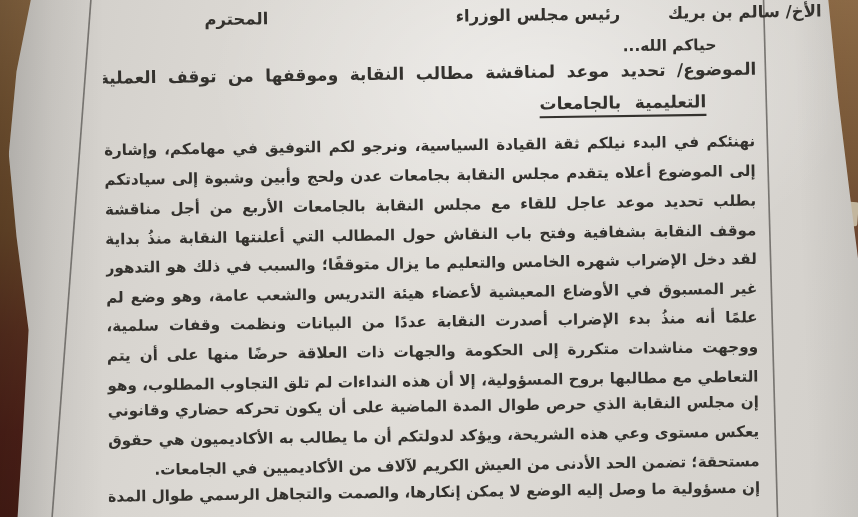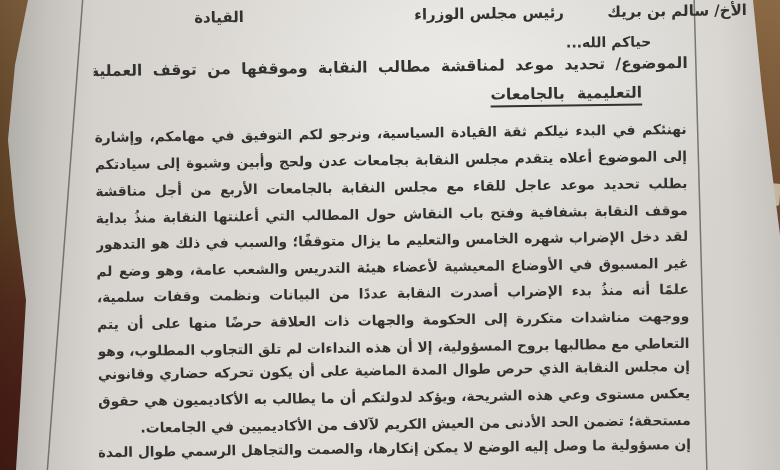--- a/index.html
+++ b/index.html
@@ -68,21 +68,21 @@
   <svg class="frame-lines" width="780" height="470" viewBox="0 0 780 470">
     <path d="M 83,-5 C 70,150 58,310 47,475"></path>
     <path d="M 694,-5 L 707,475"></path>
   </svg>
 
   <div class="content">
 
     <div class="header-row">
       <span class="recipient">الأخ/ سالم بن بريك</span>
       <span class="r-title">رئيس مجلس الوزراء</span>
-      <span class="honorific">القيادة</span>
+      <span class="honorific">المحترم</span>
     </div>
 
     <div class="salutation">حياكم الله...</div>
 
     <div class="subject subject1">الموضوع/ تحديد موعد لمناقشة مطالب النقابة وموقفها من توقف العملية</div>
     <div class="subject subject2">التعليمية بالجامعات</div>
 
     <p class="para p1">نهنئكم في البدء نيلكم ثقة القيادة السياسية، ونرجو لكم التوفيق في مهامكم، وإشارة إلى الموضوع أعلاه يتقدم مجلس النقابة بجامعات عدن ولحج وأبين وشبوة إلى سيادتكم بطلب تحديد موعد عاجل للقاء مع مجلس النقابة بالجامعات الأربع من أجل مناقشة موقف النقابة بشفافية وفتح باب النقاش حول المطالب التي أعلنتها النقابة منذُ بداية الإضراب والموقف من توقف العملية التعليمية بالجامعات المذكورة.</p>
     <p class="para p2">لقد دخل الإضراب شهره الخامس والتعليم ما يزال متوقفًا؛ والسبب في ذلك هو التدهور غير المسبوق في الأوضاع المعيشية لأعضاء هيئة التدريس والشعب عامة، وهو وضع لم يعد يحتمل التأجيل او التسويف.</p>
     <p class="para p3">علمًا أنه منذُ بدء الإضراب أصدرت النقابة عددًا من البيانات ونظمت وقفات سلمية، ووجهت مناشدات متكررة إلى الحكومة والجهات ذات العلاقة حرضًا منها على أن يتم التعاطي مع مطالبها بروح المسؤولية، إلا أن هذه النداءات لم تلق التجاوب المطلوب، وهو ما فاقم الأزمة وأدى إلى استمرار توقف التعليم.</p>

